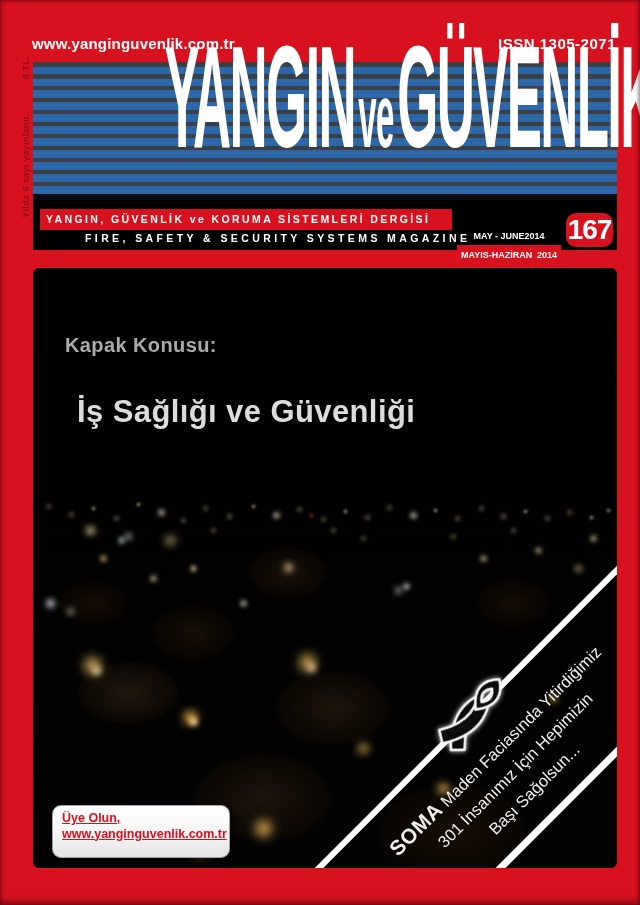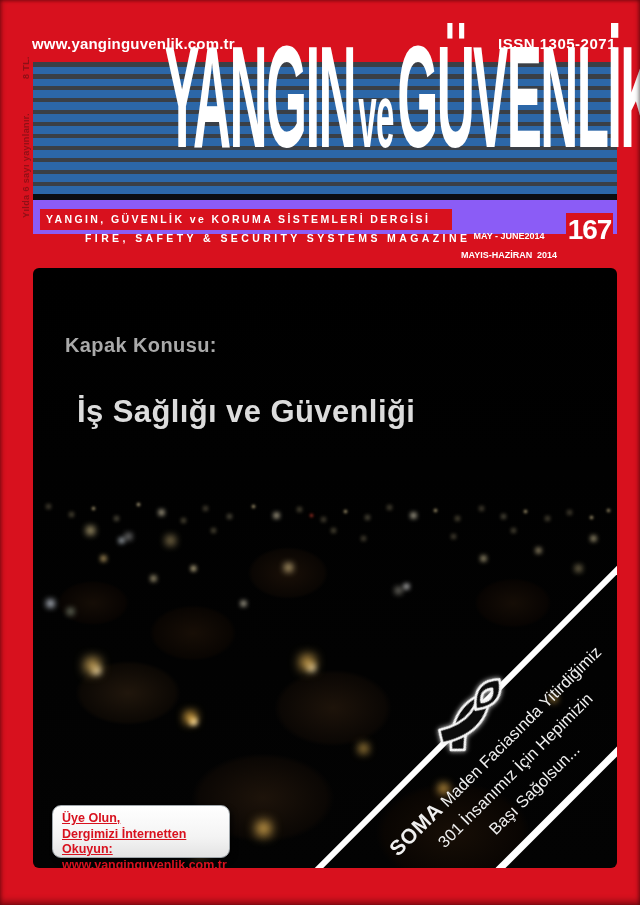--- a/index.html
+++ b/index.html
@@ -32,42 +32,42 @@
   }
   .masthead-title{
     position:absolute;left:0;right:0;bottom:2px;text-align:center;
     color:#ffffff;font-weight:bold;font-size:96px;line-height:100px;letter-spacing:-3px;
     transform:scale(.55,1.5);transform-origin:50% 100%;white-space:nowrap;
   }
   .masthead-title .ve{font-size:60px;letter-spacing:-1px;padding:0 6px;}
   .black-bar{position:absolute;left:33px;top:194px;width:584px;height:6px;background:#0b0d11;}
 
   
-  .subbar{position:absolute;left:33px;top:200px;width:584px;height:34px;background:#8b5cf6;}
+  .subbar{position:absolute;left:33px;top:200px;width:584px;height:50px;background:#000000;}
   .sub-tr{
     position:absolute;left:7px;top:9px;width:412px;height:21px;background:#d8111e;
     color:#fff;font-size:10.5px;font-weight:bold;letter-spacing:2.4px;
     line-height:21px;padding-left:6px;white-space:nowrap;overflow:hidden;
   }
   .sub-en{
     position:absolute;left:10px;top:32px;color:#fff;font-size:10.5px;font-weight:bold;
     letter-spacing:3.4px;white-space:nowrap;margin-left:42px;
   }
   .date-tr{
     position:absolute;left:424px;top:9px;width:104px;height:20px;background:#d8111e;
     color:#fff;font-size:9px;font-weight:bold;line-height:20px;
     display:flex;justify-content:space-between;padding:0 4px;white-space:nowrap;margin-top:36px;
   }
   .date-en{
     position:absolute;left:424px;top:31px;width:104px;color:#fff;font-size:9px;font-weight:bold;
     display:flex;justify-content:center;padding:0 4px;white-space:nowrap;
   }
   .issue-badge{
     position:absolute;left:533px;top:13px;width:47px;height:34px;background:#d8111e;
-    color:#fff;font-size:28px;font-weight:bold;text-align:center;line-height:33px;letter-spacing:-1px;
+    color:#fff;font-size:28px;font-weight:bold;text-align:center;line-height:33px;letter-spacing:-1px;border-radius:10px;
   }
 
   
   .photo{
     position:absolute;left:33px;top:268px;width:584px;height:600px;overflow:hidden;
     background:
       radial-gradient(ellipse 85px 52px at 95px 425px,  #20160c 0%, #0c0804 55%, rgba(0,0,0,0) 62%),
       radial-gradient(ellipse 65px 42px at 255px 305px, #190f07 0%, #0a0603 55%, rgba(0,0,0,0) 62%),
       radial-gradient(ellipse 95px 62px at 300px 440px, #1d130a 0%, #0b0704 55%, rgba(0,0,0,0) 62%),
       radial-gradient(ellipse 70px 45px at 160px 365px, #170e06 0%, #090502 55%, rgba(0,0,0,0) 62%),
@@ -182,18 +182,17 @@
     </svg>
 
     <div class="memorial-text">
       <div><span class="soma">SOMA</span><span> Maden Faciasında Yitirdiğimiz</span></div>
       <div>301 İnsanımız İçin Hepimizin</div>
       <div>Başı Sağolsun...</div>
     </div>
 
     <div class="subscribe-box">
       <div>Üye Olun,</div>
-      <div>Dergimizi İnternetten Okuyun:</div>
       <div>www.yanginguvenlik.com.tr</div>
     </div>
   </div>
 
 </div>
 
 </body></html>

